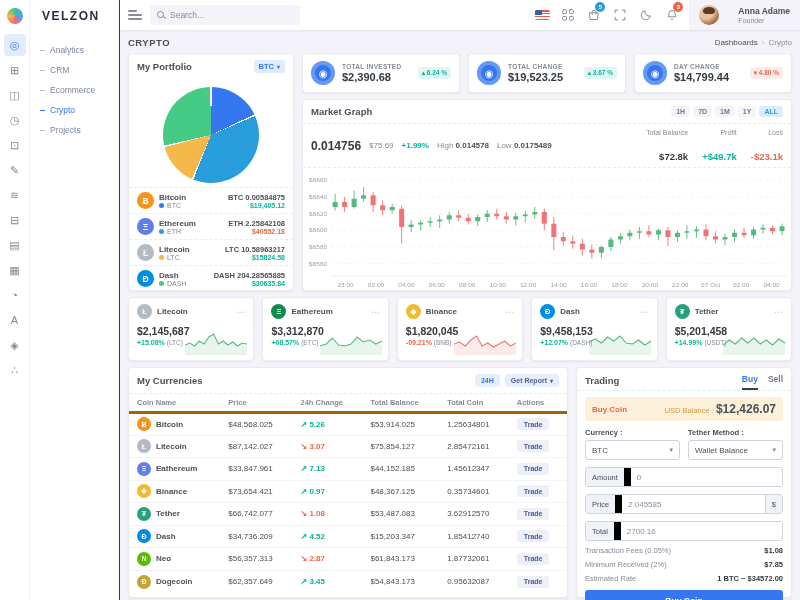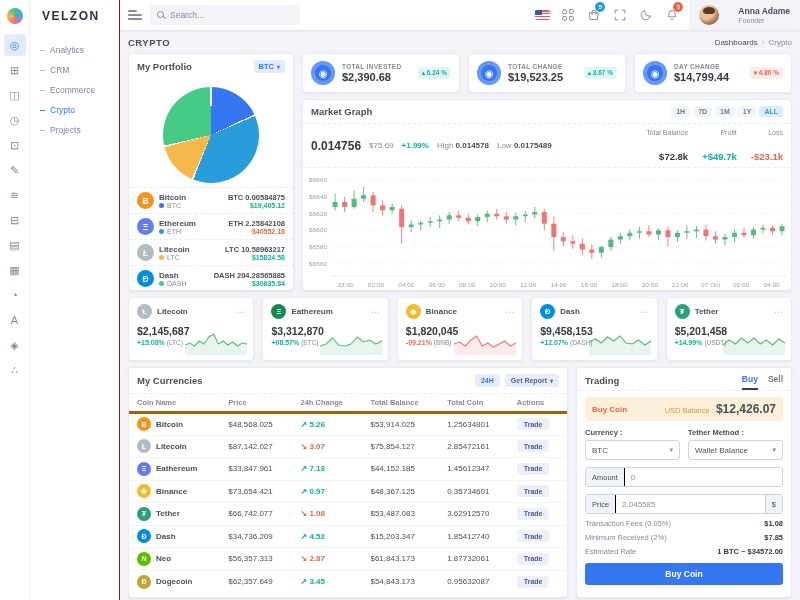--- a/index.html
+++ b/index.html
@@ -149,21 +149,21 @@
   .alert-warn { background:#fcf0db; border-radius:3px; display:flex; justify-content:space-between; align-items:center; padding:5px 7px; }
   .aw-l { font-size:8px; font-weight:bold; color:#f06548; }
   .aw-r { font-size:7.5px; color:#d79b3c; }
   .aw-r b { color:#495057; font-size:12px; }
   .frow { display:flex; gap:8px; margin-top:7px; }
   .fcol { flex:1; }
   .flabel { font-size:7.5px; font-weight:bold; color:#495057; margin-bottom:3px; }
   .select { border:1px solid #ced4da; border-radius:3px; height:20px; display:flex; align-items:center; padding:0 6px; font-size:8px; color:#495057; cursor:pointer; background:#fff; }
   .select::after { content:"▾"; margin-left:auto; color:#878a99; font-size:7px; }
   .igroup { display:flex; border:1px solid #ced4da; border-radius:3px; height:20px; margin-top:7px; overflow:hidden; }
-  .iaddon { background:#eff2f7; border-right:1px solid #000000; font-size:7.5px; color:#495057; display:flex; align-items:center; padding:0 6px; }
+  .iaddon { background:#eff2f7; border-right:7px solid #000000; font-size:7.5px; color:#495057; display:flex; align-items:center; padding:0 6px; }
   .iaddon.suffix { border-right:none; border-left:1px solid #ced4da; }
   .igroup input { flex:1; border:none; outline:none; font-size:8px; color:#8a8f9c; padding:0 6px; font-family:inherit; min-width:0; }
   .sumrow { display:flex; justify-content:space-between; margin-top:5px; }
   .sum-l { font-size:7.5px; color:#878a99; }
   .sum-v { font-size:7.5px; font-weight:bold; color:#343a40; }
   .buy-btn { width:100%; margin-top:7px; height:22px; background:#3577f1; color:#fff; font-size:8.5px; font-weight:bold;
     border:none; border-radius:3px; cursor:pointer; font-family:inherit; }
 </style>
 </head>
 <body>
@@ -765,20 +765,24 @@
           </div>
           <div class="igroup">
             <span class="iaddon">Amount</span>
             <input value="0" style="">
           </div>
           <div class="igroup">
             <span class="iaddon">Price</span>
             <input value="2.045585" style="">
             <span class="iaddon suffix">$</span>
           </div>
+          <div class="igroup">
+            <span class="iaddon">Total</span>
+            <input value="2700.16" style="">
+          </div>
           <div class="sumrow">
               <span class="sum-l">Transaction Fees (0.05%)</span>
               <span class="sum-v">$1.08</span>
             </div>
           <div class="sumrow">
               <span class="sum-l">Minimum Received (2%)</span>
               <span class="sum-v">$7.85</span>
             </div>
           <div class="sumrow">
               <span class="sum-l">Estimated Rate</span>

